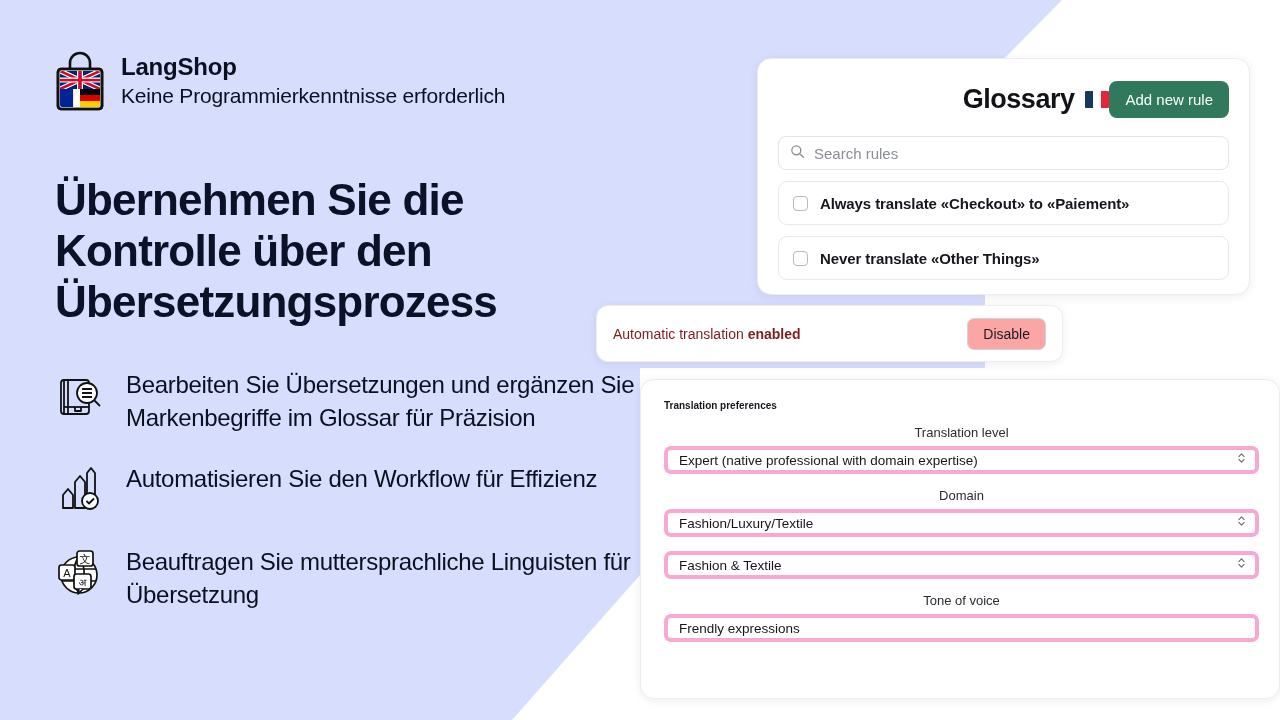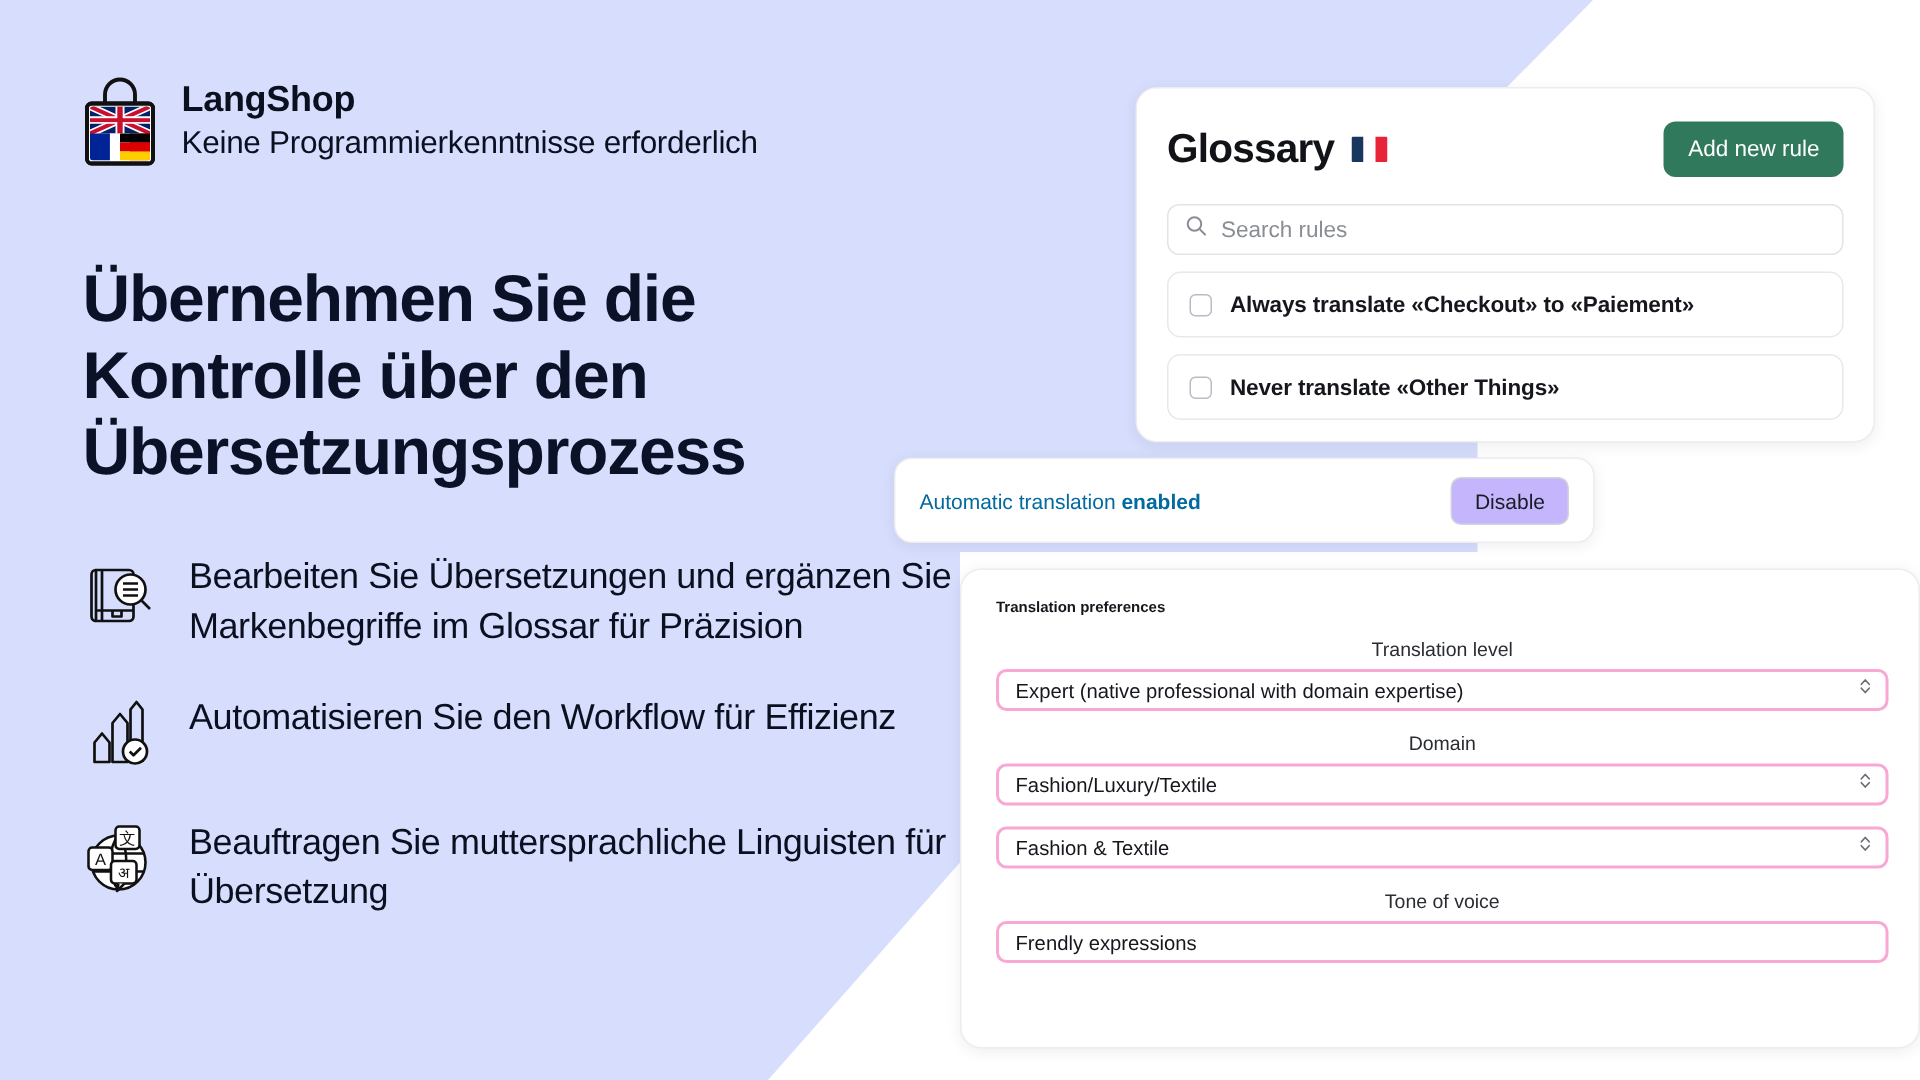--- a/index.html
+++ b/index.html
@@ -66,21 +66,21 @@
   .card {
     position: absolute;
     background: #ffffff;
     border: 1px solid #ececf1;
     border-radius: 14px;
     box-shadow: 0 2px 10px rgba(15,20,45,0.07);
   }
 
   
   #glossary-card { left: 757px; top: 58px; width: 493px; height: 237px; padding: 22px 20px 0 20px; }
-  .glossary-head { display: flex; align-items: center; justify-content: space-between; }
+  .glossary-head { display: flex; align-items: center; justify-content: flex-end; }
   .glossary-title-wrap { display: flex; align-items: center; gap: 11px; }
   .glossary-title { font-size: 27px; font-weight: 700; color: #111318; letter-spacing: -0.5px; }
   .fr-flag { width: 24px; height: 17px; display: inline-block; border-radius: 1px; overflow: hidden; }
   .fr-flag span { display: inline-block; width: 8px; height: 17px; vertical-align: top; }
   .add-rule-btn {
     background: #31795c; color: #ffffff;
     border: none; border-radius: 8px;
     font-family: "Liberation Sans", sans-serif;
     font-size: 15px; font-weight: 400;
     padding: 10px 16px; cursor: pointer; white-space: nowrap;
@@ -104,40 +104,40 @@
     border: 1px solid #b9bac3; border-radius: 4px; background: #fff;
   }
   .rule-label { font-size: 15px; font-weight: 700; color: #15171d; letter-spacing: -0.1px; }
 
   
   #auto-bar {
     left: 596px; top: 305px; width: 467px; height: 57px;
     display: flex; align-items: center; justify-content: space-between;
     padding: 0 16px; border-radius: 12px;
   }
-  .auto-text { font-size: 14px; color: #0369a1; }
+  .auto-text { font-size: 14px; color: #7f1d1d; }
   .auto-text b { font-weight: 700; }
   .disable-btn {
-    background: #c4b5fd; color: #1a1c22;
+    background: #fca5a5; color: #1a1c22;
     border: 1px solid #d3d4da; border-radius: 7px;
     font-family: "Liberation Sans", sans-serif;
     font-size: 14px; padding: 7px 15px; cursor: pointer;
   }
 
   
   #prefs-card {
     left: 640px; top: 379px; width: 640px; height: 320px;
     padding: 20px 20px 0 23px; border-radius: 14px;
   }
   .prefs-title { font-size: 10px; font-weight: 700; color: #15171d; }
   .field { margin-top: 14px; text-align: center; }
   .field-label { font-size: 13px; color: #2a2c33; margin-bottom: 6px; }
   .field-control {
     position: relative; height: 28px;
-    border: 2px solid #f9a8d4; border-radius: 7px;
+    border: 4px solid #f9a8d4; border-radius: 7px;
     background: #fff; display: flex; align-items: center; padding: 0 11px;
   }
   .field-value { font-size: 13.5px; color: #15171d; }
   .stepper { position: absolute; right: 9px; top: 50%; transform: translateY(-50%); }
 </style>
 </head>
 <body>
 
 <div id="stage">
 

